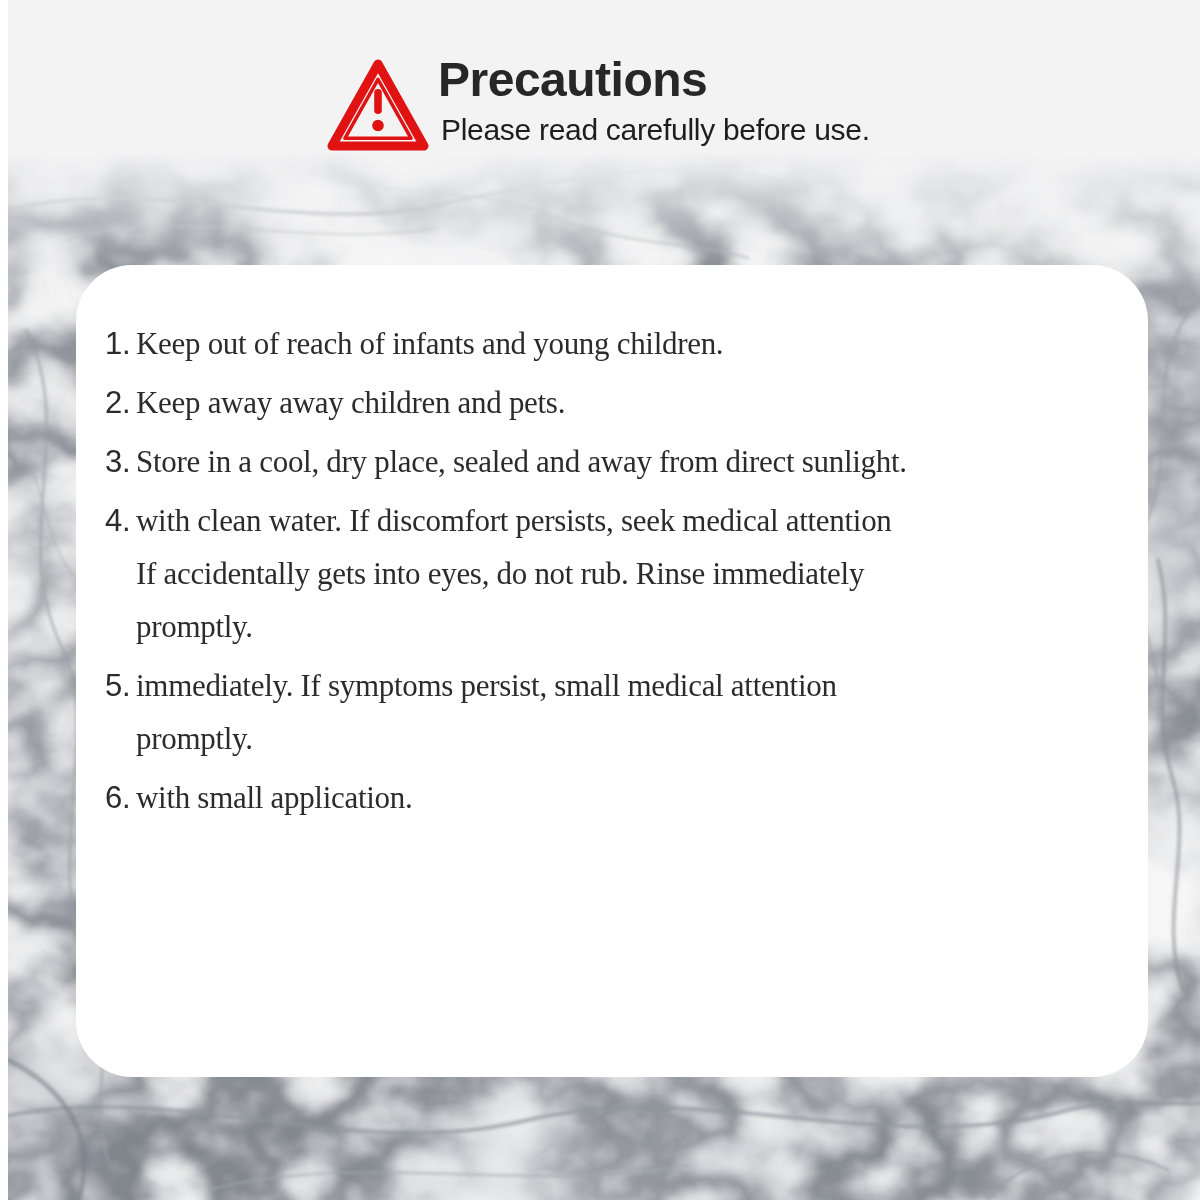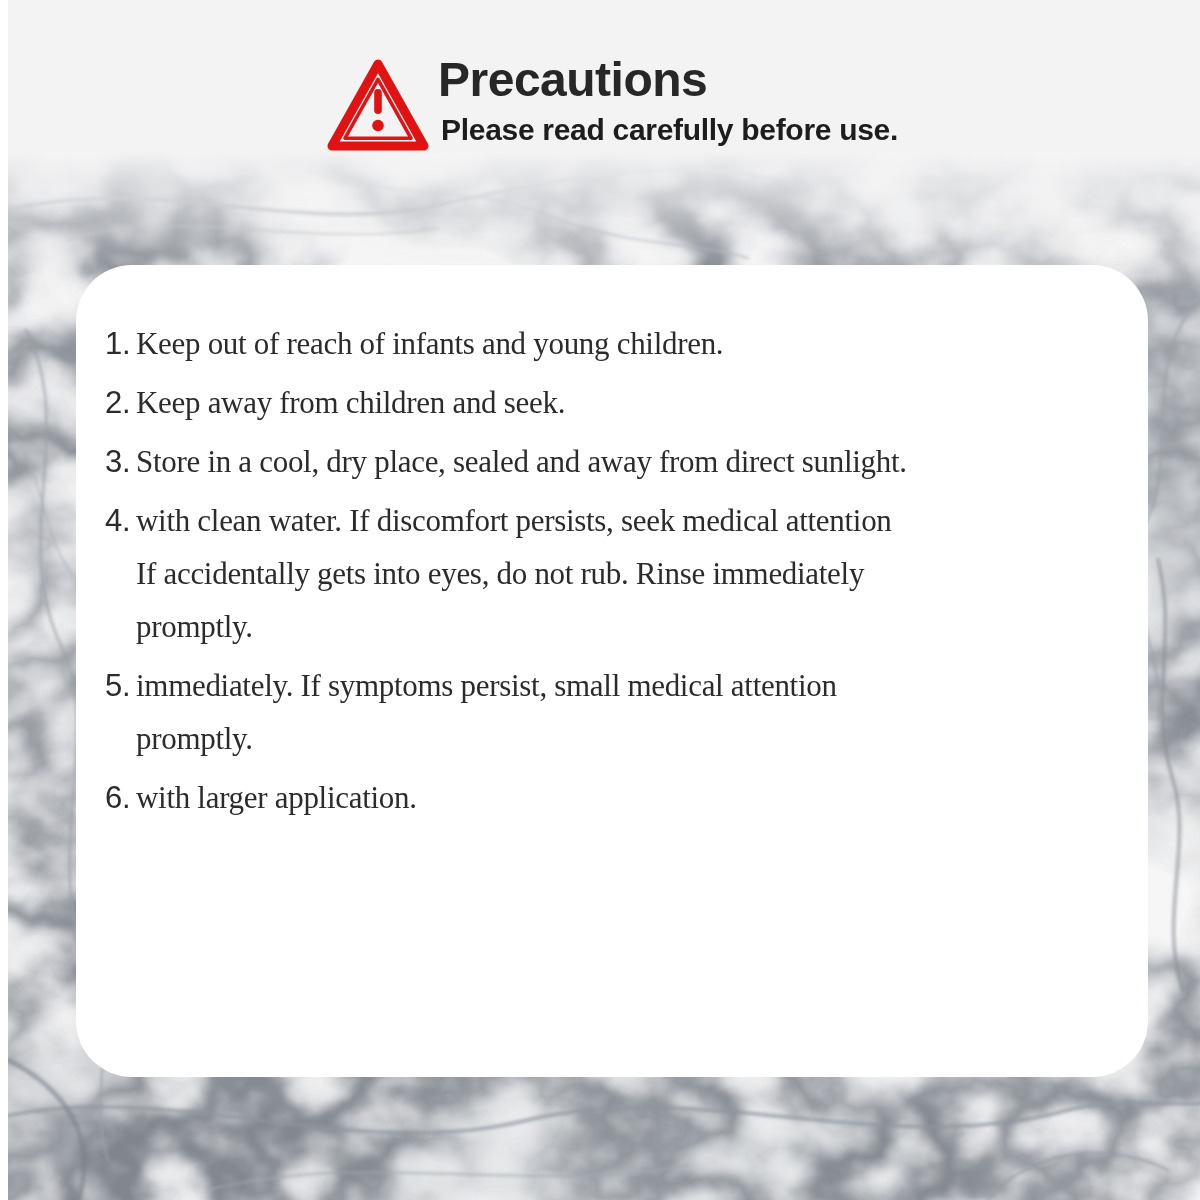--- a/index.html
+++ b/index.html
@@ -17,21 +17,21 @@
   
   .header { position: absolute; left: 0; top: 0; width: 1200px; height: 170px; }
   .warn-icon { position: absolute; left: 318px; top: 56px; width: 104px; height: 98px; }
   .title {
     position: absolute; left: 430px; top: 54px;
     font-size: 48px; font-weight: 700; line-height: 52px;
     color: #272727; letter-spacing: -0.5px;
   }
   .subtitle {
     position: absolute; left: 433px; top: 112px;
-    font-size: 30px; font-weight: 700; line-height: 36px;
+    font-size: 30px; font-weight: 400; line-height: 36px;
     color: #1d1d1d; letter-spacing: -0.3px;
   }
 
   
   .card {
     position: absolute; left: 68px; top: 265px;
     width: 1072px; height: 812px;
     background: #ffffff; border-radius: 56px;
   }
   .plist {
@@ -134,21 +134,21 @@
     <ol class="plist">
       <li>
         <span class="num">1.</span>
         <span class="txt">
           <span class="line">Keep out of reach of infants and young children.</span>
         </span>
       </li>
       <li>
         <span class="num">2.</span>
         <span class="txt">
-          <span class="line">Keep away from children and seek.</span>
+          <span class="line">Keep away away children and pets.</span>
         </span>
       </li>
       <li>
         <span class="num">3.</span>
         <span class="txt">
           <span class="line">Store in a cool, dry place, sealed and away from direct sunlight.</span>
         </span>
       </li>
       <li>
         <span class="num">4.</span>
@@ -161,19 +161,19 @@
       <li>
         <span class="num">5.</span>
         <span class="txt">
           <span class="line">immediately. If symptoms persist, small medical attention</span>
           <span class="line">promptly.</span>
         </span>
       </li>
       <li>
         <span class="num">6.</span>
         <span class="txt">
-          <span class="line">with larger application.</span>
+          <span class="line">with small application.</span>
         </span>
       </li>
     </ol>
   </div>
 
 </div>
 
 </body></html>

